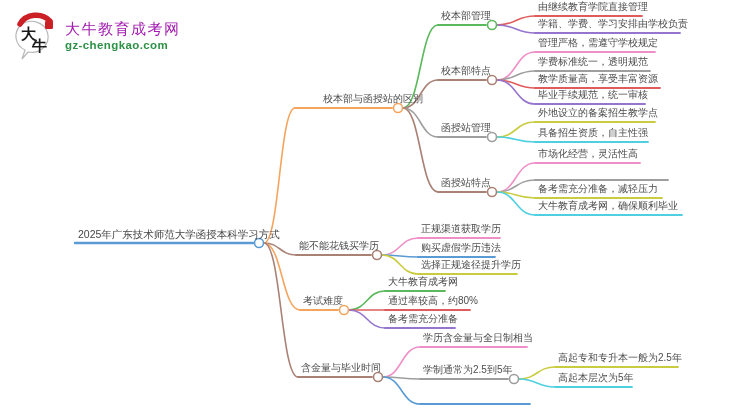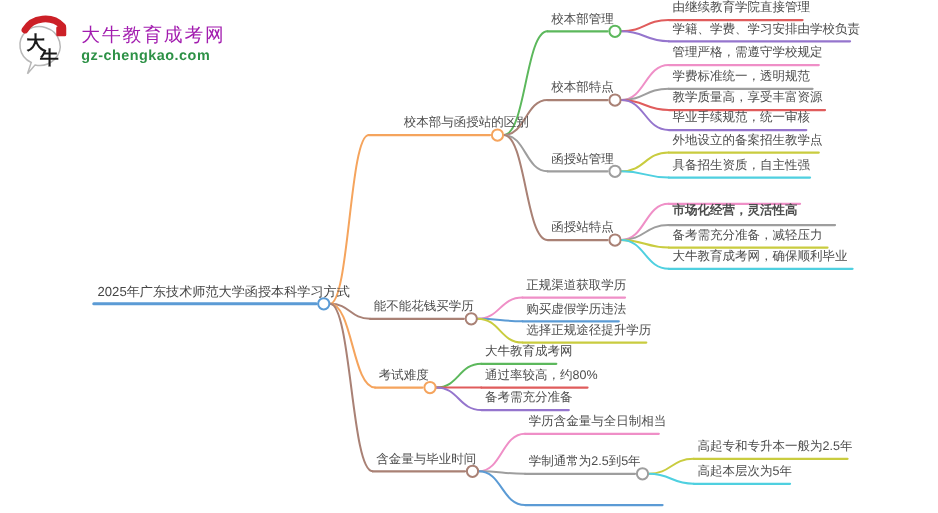--- a/index.html
+++ b/index.html
@@ -123,21 +123,21 @@
     <div class="node-label" style="left: 538px; top: 17px;">学籍、学费、学习安排由学校负责</div>
     <div class="node-label" style="left: 441px; top: 64px;">校本部特点</div>
     <div class="node-label" style="left: 538px; top: 36px;">管理严格，需遵守学校规定</div>
     <div class="node-label" style="left: 538px; top: 55px;">学费标准统一，透明规范</div>
     <div class="node-label" style="left: 538px; top: 72px;">教学质量高，享受丰富资源</div>
     <div class="node-label" style="left: 538px; top: 88px;">毕业手续规范，统一审核</div>
     <div class="node-label" style="left: 441px; top: 121px;">函授站管理</div>
     <div class="node-label" style="left: 538px; top: 106px;">外地设立的备案招生教学点</div>
     <div class="node-label" style="left: 538px; top: 126px;">具备招生资质，自主性强</div>
     <div class="node-label" style="left: 441px; top: 176px;">函授站特点</div>
-    <div class="node-label" style="left: 538px; top: 162px; font-weight: bold;">市场化经营，灵活性高</div>
+    <div class="node-label" style="left: 538px; top: 147px;">市场化经营，灵活性高</div>
     <div class="node-label" style="left: 538px; top: 182px;">备考需充分准备，减轻压力</div>
     <div class="node-label" style="left: 538px; top: 199px;">大牛教育成考网，确保顺利毕业</div>
     <div class="node-label" style="left: 299px; top: 239px;">能不能花钱买学历</div>
     <div class="node-label" style="left: 421px; top: 222px;">正规渠道获取学历</div>
     <div class="node-label" style="left: 421px; top: 241px;">购买虚假学历违法</div>
     <div class="node-label" style="left: 421px; top: 258px;">选择正规途径提升学历</div>
     <div class="node-label" style="left: 303px; top: 294px;">考试难度</div>
     <div class="node-label" style="left: 388px; top: 275px;">大牛教育成考网</div>
     <div class="node-label" style="left: 388px; top: 294px;">通过率较高，约80%</div>
     <div class="node-label" style="left: 388px; top: 312px;">备考需充分准备</div>

